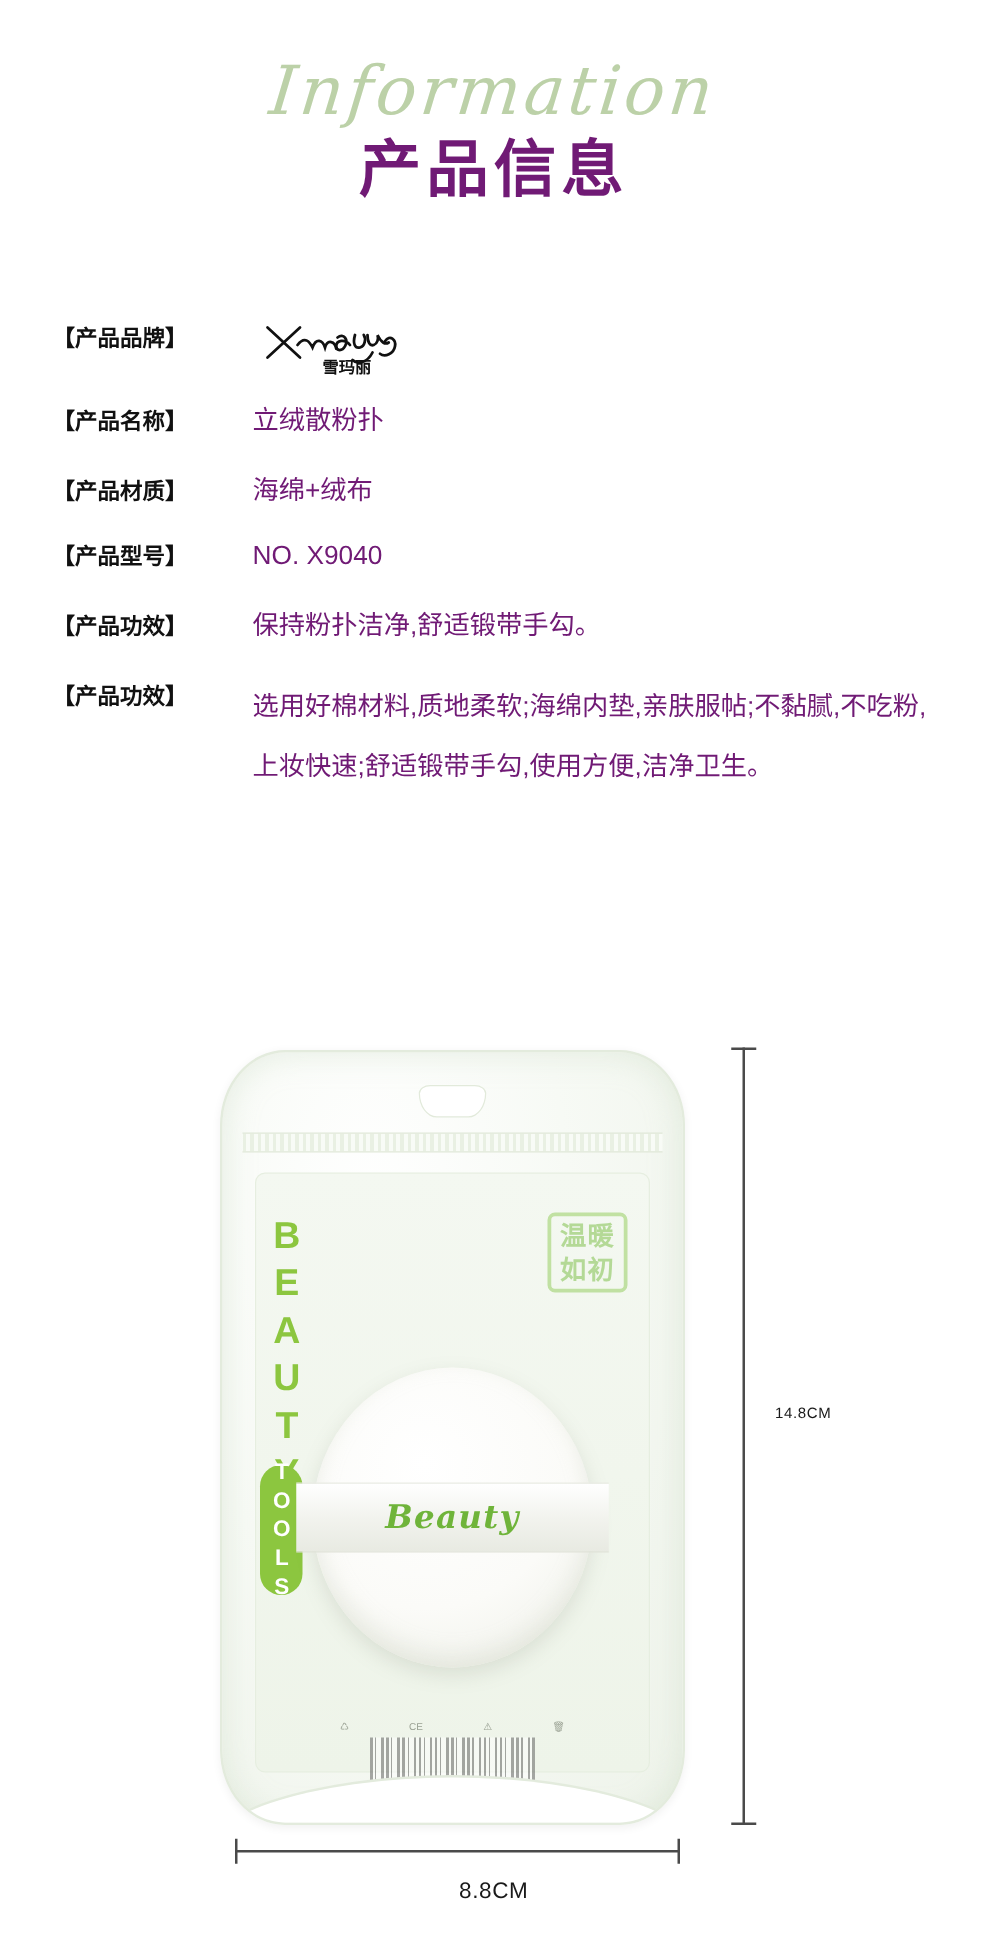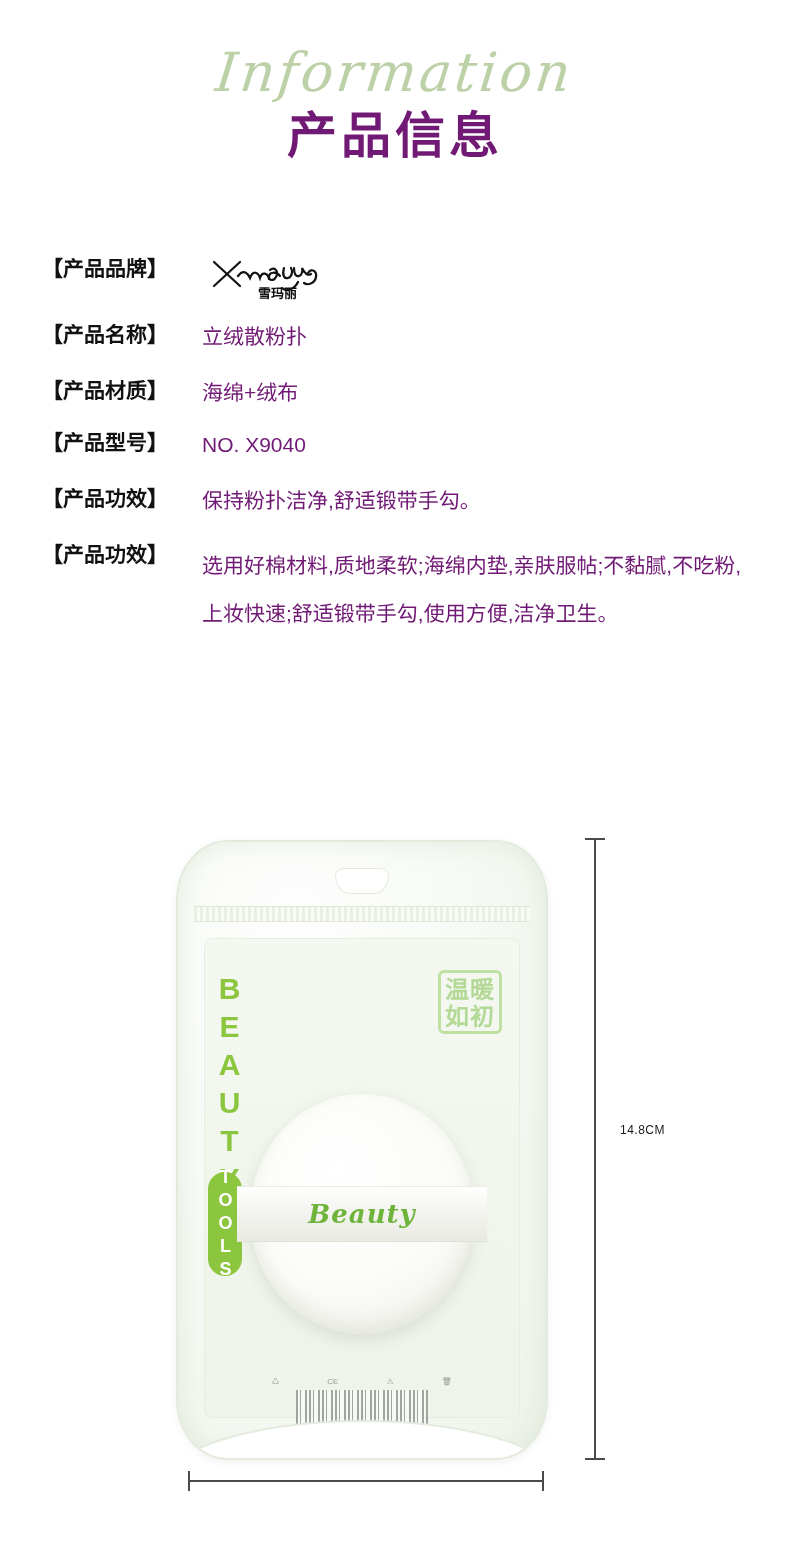--- a/index.html
+++ b/index.html
@@ -51,27 +51,26 @@
     left: 42px;
     width: 710px;
   }
   .info-row {
     display: flex;
     align-items: flex-start;
     margin-bottom: 26px;
   }
   .info-label {
     flex: 0 0 152px;
-    font-size: 21px;
+    font-size: 18px;
     font-weight: 700;
     color: #111;
     letter-spacing: 0px;
     line-height: 30px;
     white-space: nowrap;
-    font-family: Liberation Mono, monospace;
   }
   .info-value {
     flex: 1;
     font-size: 21px;
     color: #701a75;
     line-height: 30px;
     padding-left: 8px;
   }
   .info-value.multiline {
     line-height: 48px;
@@ -185,21 +184,21 @@
   }
   .stamp {
     position: absolute;
     right: 44px;
     top: 128px;
     width: 64px;
     height: 64px;
     border: 3px solid #b8dd95;
     border-radius: 6px;
     color: #a9d487;
-    font-size: 24px;
+    font-size: 21px;
     font-weight: 700;
     line-height: 27px;
     text-align: center;
     padding: 3px 0 0 0;
     letter-spacing: 1px;
     opacity: 0.85;
   }
   .puff {
     position: absolute;
     left: 50%;
@@ -408,14 +407,15 @@
       <span>🗑</span>
     </div>
     <div class="barcode"></div>
     <div class="tiny-text">XUEMARY · POWDER PUFF · MADE IN CHINA</div>
   </div>
 
   <div class="dim-v"></div>
   <div class="dim-v-label">14.8CM</div>
 
   <div class="dim-h"></div>
+  <div class="dim-h-label">8.8CM</div>
 
 </div>
 
 </body></html>

